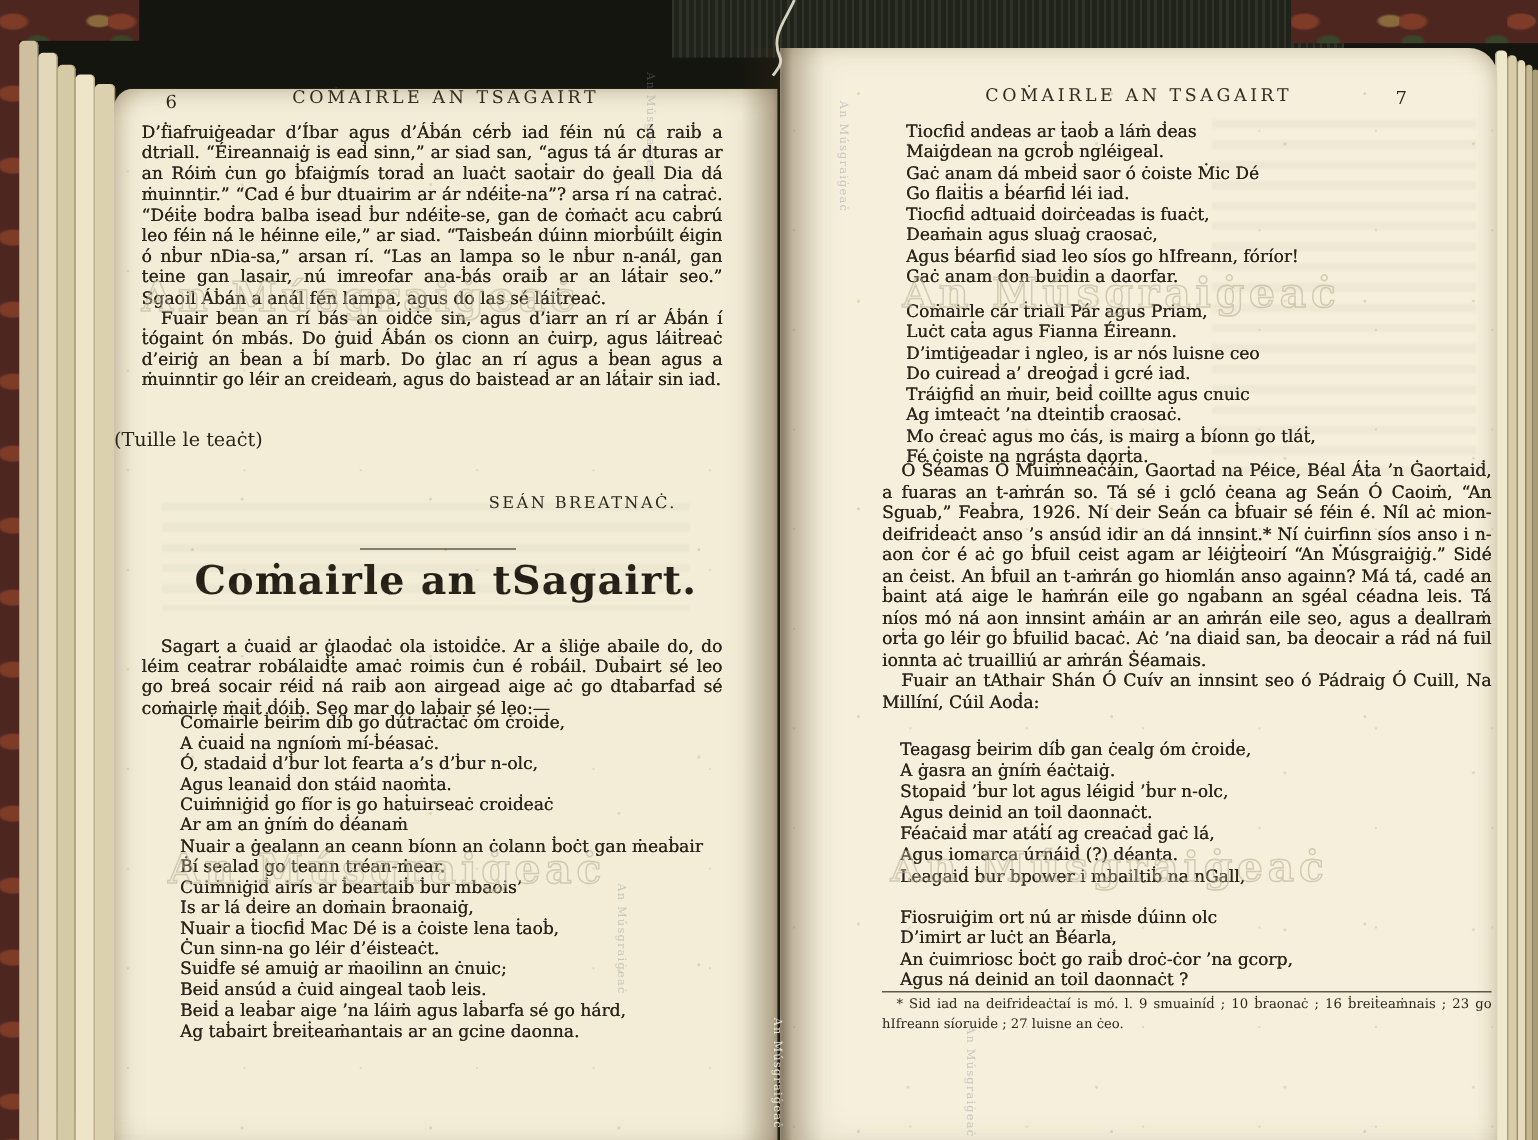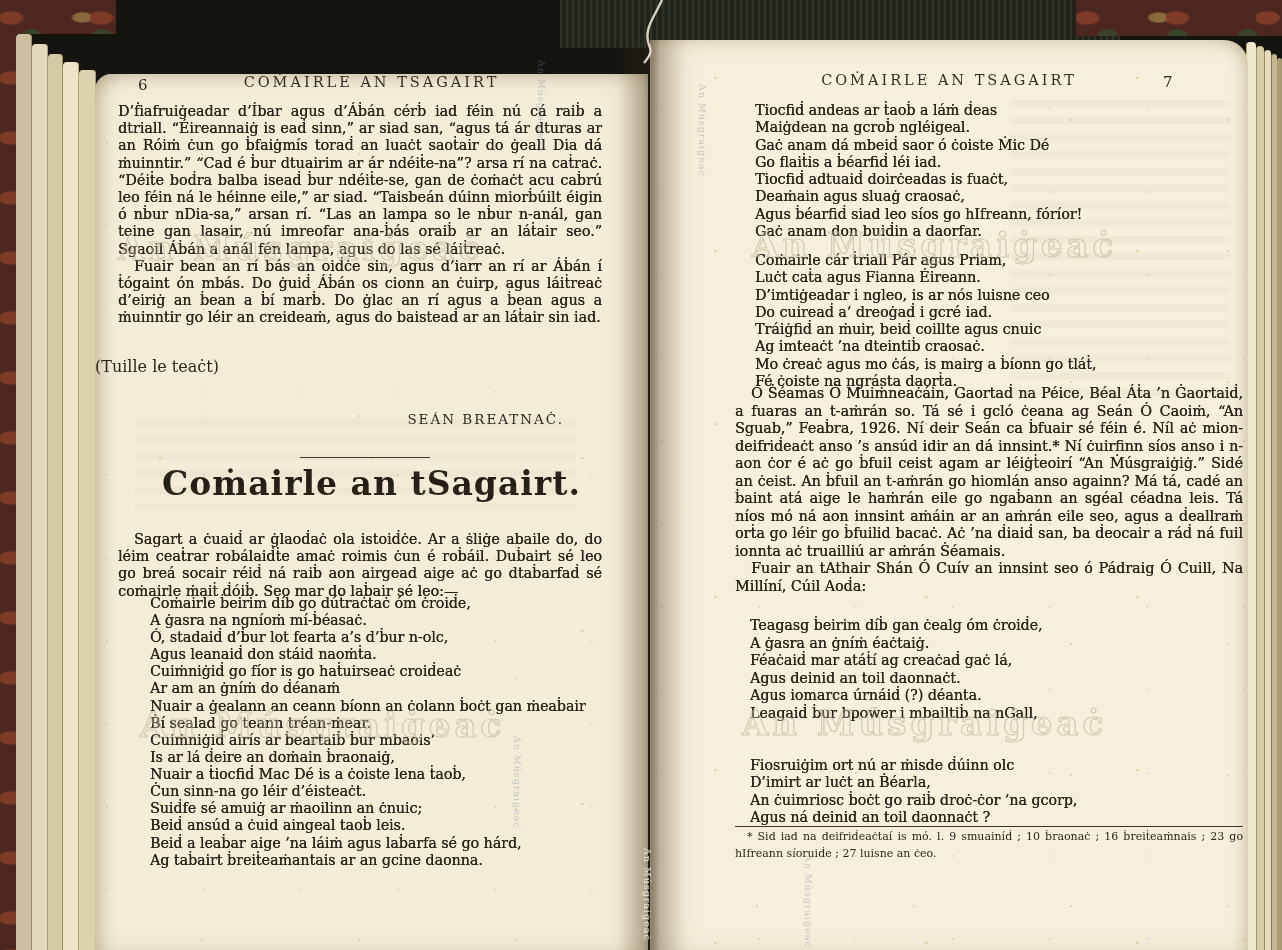--- a/index.html
+++ b/index.html
@@ -125,21 +125,21 @@
     <div class="rule" style="left:205px;top:383px;width:130px;"></div>
 
     <div class="article-title" style="top:390px;">Coṁairle an tSagairt.</div>
 
     <div class="prose" style="left:23px;top:457px;width:484px;">
       <p>Sagart a ċuaiḋ ar ġlaoḋaċ ola istoiḋċe.  Ar a ṡliġe abaile do, do léim ceaṫrar robálaiḋṫe amaċ roimis ċun é roḃáil. Duḃairt sé leo go breá socair réiḋ ná raiḃ aon airgead aige aċ go dtaḃarfaḋ sé coṁairle ṁaiṫ ḋóiḃ.  Seo mar do laḃair sé leo:—</p>
     </div>
 
     <div class="verse" style="left:55px;top:521px;">
       <div>Coṁairle ḃeirim díḃ go dúṫraċtaċ óm ċroiḋe,</div>
-      <div>A ġasra na ngníoṁ mí-ḃéasaċ.</div>
+      <div>A ċuaiḋ na ngníoṁ mí-ḃéasaċ.</div>
       <div>Ó, stadaiḋ d’ḃur lot fearta a’s d’ḃur n-olc,</div>
       <div>Agus leanaiḋ don stáid naoṁṫa.</div>
       <div>Cuiṁniġiḋ go fíor is go haṫuirseaċ croiḋeaċ</div>
       <div>Ar am an ġníṁ do ḋéanaṁ</div>
       <div>Nuair a ġealann an ceann bíonn an ċolann ḃoċt gan ṁeaḃair</div>
       <div>Ḃí sealad go teann tréan-ṁear.</div>
     </div>
 
     <div class="verse" style="left:55px;top:658px;">
       <div>Cuiṁniġiḋ airís ar ḃeartaiḃ ḃur mbaois’</div>
@@ -182,22 +182,23 @@
     </div>
 
     <div class="prose" style="left:85px;top:345px;width:508px;line-height:17.5px;">
       <p>Ó Ṡéamas Ó Muiṁneaċáin, Gaortaḋ na Péice, Béal Áṫa ’n Ġaortaiḋ, a fuaras an t-aṁrán so.  Tá sé i gcló ċeana ag Seán Ó Caoiṁ, “An Sguab,” Feaḃra, 1926.  Ní deir Seán ca ḃfuair sé féin é.  Níl aċ mion-deifriḋeaċt anso ’s ansúd idir an dá innsint.*  Ní ċuirfinn síos anso i n-aon ċor é aċ go ḃfuil ceist agam ar léiġṫeoirí “An Ṁúsgraiġiġ.”  Sidé an ċeist.  An ḃfuil an t-aṁrán go hiomlán anso againn?  Má tá, cadé an ḃaint atá aige le haṁrán eile go ngaḃann an sgéal céadna leis.  Tá níos mó ná aon innsint aṁáin ar an aṁrán eile seo, agus a ḋeallraṁ orṫa go léir go ḃfuilid bacaċ.  Aċ ’na ḋiaiḋ san, ba ḋeocair a ráḋ ná fuil ionnta aċ truailliú ar aṁrán Ṡéamais.</p>
       <p>Fuair an tAthair Shán Ó Cuív an innsint seo ó Pádraig Ó Cuill, Na Millíní, Cúil Aoḋa:</p>
     </div>
 
     <div class="verse" style="left:100px;top:577px;line-height:17.6px;">
       <div>Teagasg ḃeirim díḃ gan ċealg óm ċroiḋe,</div>
       <div>A ġasra an ġníṁ éaċtaiġ.</div>
+      <div>Stopaiḋ ’ḃur lot agus léigiḋ ’ḃur n-olc,</div>
+      <div>Agus deinid an toil daonnaċt.</div>
       <div>Féaċaiḋ mar atáṫí ag creaċaḋ gaċ lá,</div>
-      <div>Agus deinid an toil daonnaċt.</div>
       <div>Agus iomarca úrnáiḋ (?) déanta.</div>
       <div>Leagaiḋ ḃur bpower i mbailtiḃ na nGall,</div>
     </div>
 
     <div class="verse" style="left:100px;top:717px;line-height:17.3px;">
       <div>Fiosruiġim ort nú ar ṁisde ḋúinn olc</div>
       <div>D’imirt ar luċt an Ḃéarla,</div>
       <div>An ċuimriosc ḃoċt go raiḃ droċ-ċor ’na gcorp,</div>
       <div>Agus ná deinid an toil daonnaċt ?</div>
     </div>

